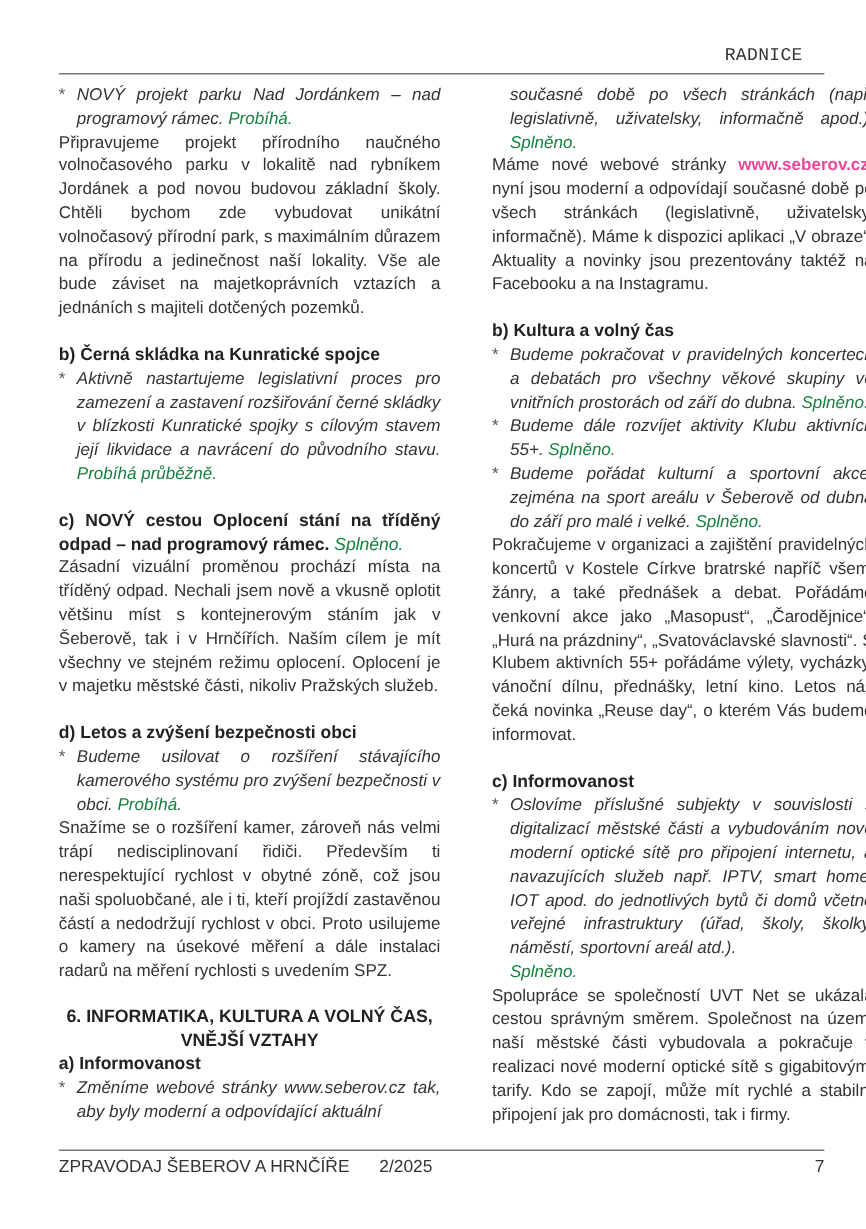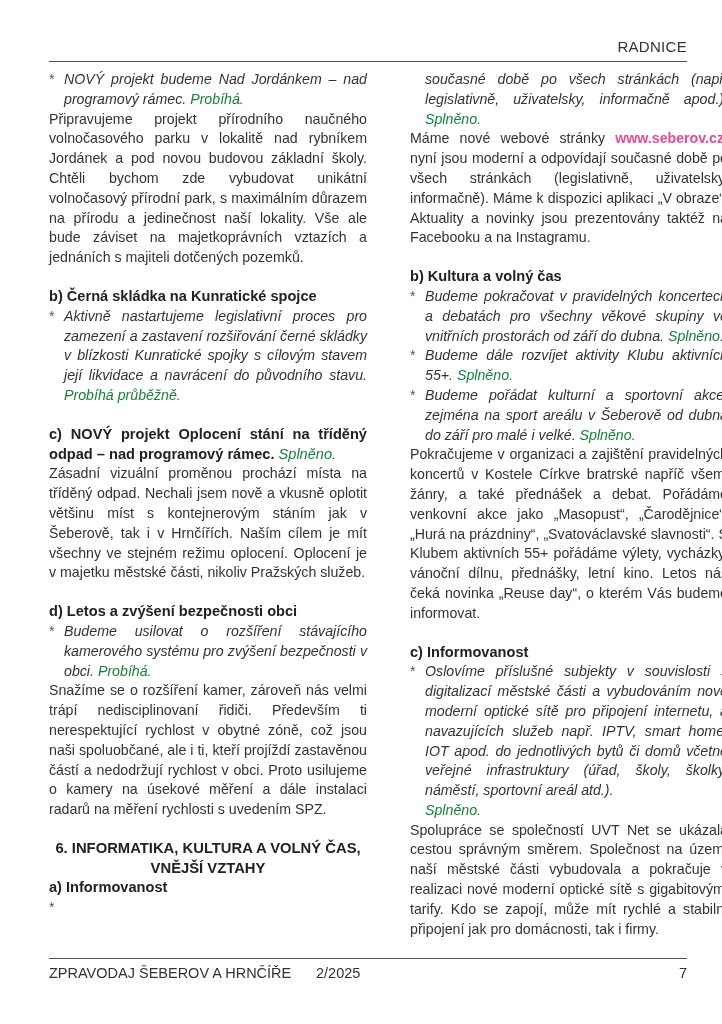--- a/index.html
+++ b/index.html
@@ -1,18 +1,18 @@
 <!DOCTYPE html>
 <html><head>
 <meta charset="utf-8">
 <style>
   html, body { margin:0; padding:0; background:#ffffff; }
   body { width:722px; height:1024px; position:relative; overflow:hidden;
          font-family:"Liberation Sans","DejaVu Sans",sans-serif; color:#2a2a2a; }
-  .header-label { position:absolute; right:35px; top:38px; font-size:15px; letter-spacing:0.3px; color:#333; }
+  .header-label { position:absolute; right:53px; top:38px; font-size:15px; letter-spacing:0.3px; color:#333;font-family:Liberation Mono, monospace; }
   .rule-top { position:absolute; left:49px; right:35px; top:61px; height:1px; background:#555; }
   .rule-bottom { position:absolute; left:49px; right:35px; top:958px; height:1px; background:#555; }
   .footer { position:absolute; left:49px; right:35px; top:965px; font-size:14.5px; color:#333; }
   .footer .pub { position:absolute; left:0; }
   .footer .issue { position:absolute; left:267px; }
   .footer .pnum { position:absolute; right:0; }
   .col { position:absolute; top:70px; width:318px; font-size:14.2px; line-height:19.8px; text-align:justify; }
   .col.left { left:49px; }
   .col.right { left:370px;margin-left:40px; }
   .bullet { position:relative; padding-left:15px; font-style:italic; color:#333; }
@@ -26,50 +26,51 @@
 </style>
 </head>
 <body>
 
 <div class="header-label">RADNICE</div>
 <div class="rule-top"></div>
 
 <div class="col left">
   <div class="bullet">
     <span class="star">*</span>
-    <span>NOVÝ projekt budeme Nad Jordánkem – nad programový rámec.</span>
+    <span>NOVÝ projekt parku Nad Jordánkem – nad programový rámec.</span>
     <span class="status">Probíhá.</span>
   </div>
   <div class="p">Připravujeme projekt přírodního naučného volnočasového parku v lokalitě nad rybníkem Jordánek a pod novou budovou základní školy. Chtěli bychom zde vybudovat unikátní volnočasový přírodní park, s maximálním důrazem na přírodu a jedinečnost naší lokality. Vše ale bude záviset na majetkoprávních vztazích a jednáních s majiteli dotčených pozemků.</div>
 
   <div class="h">b) Černá skládka na Kunratické spojce</div>
   <div class="bullet">
     <span class="star">*</span>
     <span>Aktivně nastartujeme legislativní proces pro zamezení a zastavení rozšiřování černé skládky v blízkosti Kunratické spojky s cílovým stavem její likvidace a navrácení do původního stavu.</span>
     <span class="status">Probíhá průběžně.</span>
   </div>
 
   <div class="h">
-    <span>c) NOVÝ projekt Oplocení stání na tříděný odpad – nad programový rámec.</span>
+    <span>c) NOVÝ cestou Oplocení stání na tříděný odpad – nad programový rámec.</span>
     <span class="status">Splněno.</span>
   </div>
   <div class="p">Zásadní vizuální proměnou prochází místa na tříděný odpad. Nechali jsem nově a vkusně oplotit většinu míst s kontejnerovým stáním jak v Šeberově, tak i v Hrnčířích. Naším cílem je mít všechny ve stejném režimu oplocení. Oplocení je v majetku městské části, nikoliv Pražských služeb.</div>
 
   <div class="h">d) Letos a zvýšení bezpečnosti obci</div>
   <div class="bullet">
     <span class="star">*</span>
     <span>Budeme usilovat o rozšíření stávajícího kamerového systému pro zvýšení bezpečnosti v obci.</span>
     <span class="status">Probíhá.</span>
   </div>
   <div class="p">Snažíme se o rozšíření kamer, zároveň nás velmi trápí nedisciplinovaní řidiči. Především ti nerespektující rychlost v obytné zóně, což jsou naši spoluobčané, ale i ti, kteří projíždí zastavěnou částí a nedodržují rychlost v obci. Proto usilujeme o kamery na úsekové měření a dále instalaci radarů na měření rychlosti s uvedením SPZ.</div>
 
   <div class="h big" style="text-align:center;">6. INFORMATIKA, KULTURA A VOLNÝ ČAS, VNĚJŠÍ VZTAHY</div>
   <div class="h first">a) Informovanost</div>
   <div class="bullet">
     <span class="star">*</span>
+    <span>Změníme webové stránky www.seberov.cz tak, aby byly moderní a odpovídající aktuální</span>
   </div>
 </div>
 
 <div class="col right">
   <div class="bullet">
     <span>současné době po všech stránkách (např. legislativně, uživatelsky, informačně apod.).</span>
     <span class="status">Splněno.</span>
   </div>
   <div class="p">
     <span>Máme nové webové stránky </span><a class="link">www.seberov.cz</a><span>, nyní jsou moderní a odpovídají současné době po všech stránkách (legislativně, uživatelsky, informačně). Máme k dispozici aplikaci „V obraze“. Aktuality a novinky jsou prezentovány taktéž na Facebooku a na Instagramu.</span>

